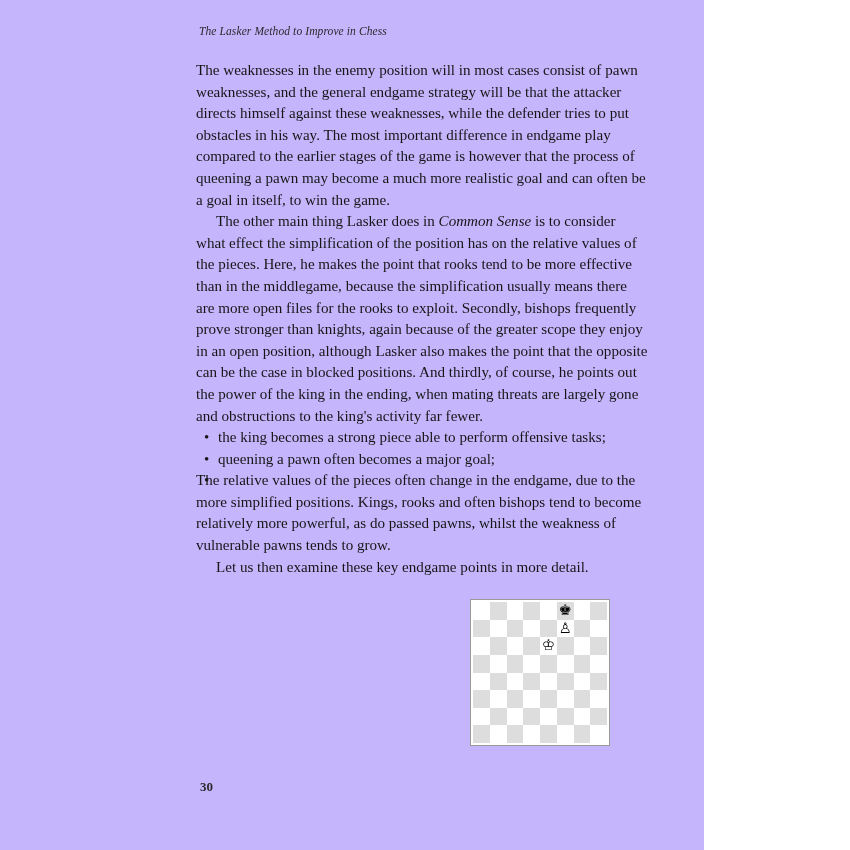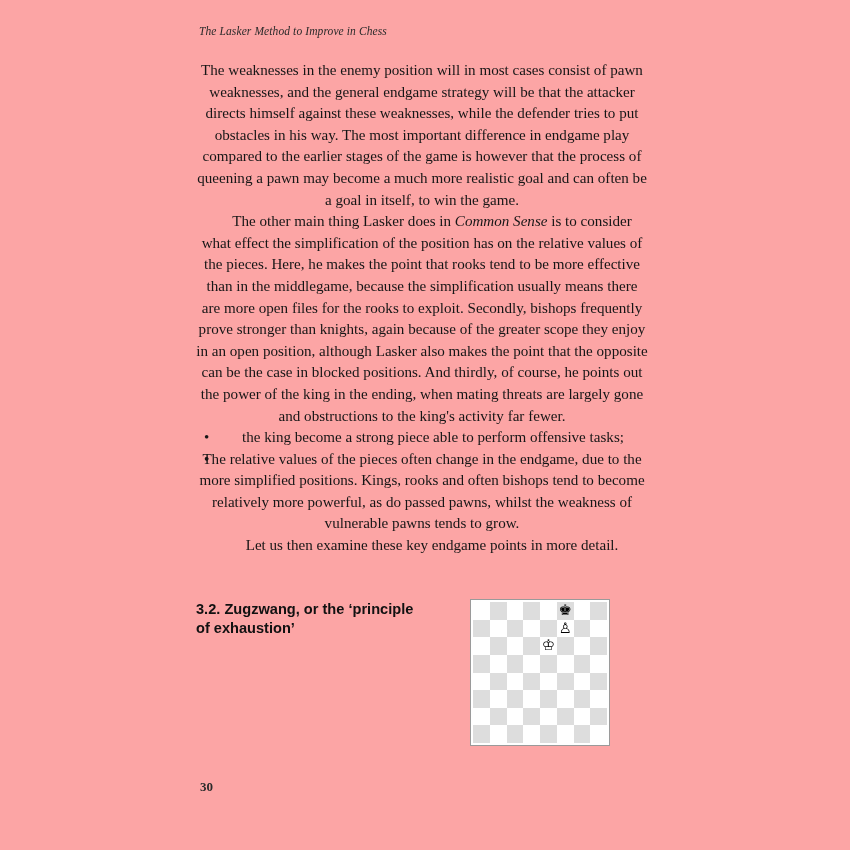--- a/index.html
+++ b/index.html
@@ -11,23 +11,23 @@
     width: 850px;
     height: 850px;
     font-family: "Liberation Serif", "DejaVu Serif", serif;
     color: #1a1a1a;
     position: relative;
     overflow: hidden;
   }
   .page {
     position: absolute;
     left: 0; top: 0;
-    width: 850px;
+    width: 704px;
     height: 850px;
-    background: #fca5a5;
+    background: #c4b5fd;
   }
 
   
   .running-head {
     position: absolute;
     left: 199px;
     top: 25px;
     font-family: "Liberation Serif", "DejaVu Serif", serif;
     font-style: italic;
     font-size: 11.5px;
@@ -37,21 +37,21 @@
   }
 
   
   .body-col {
     position: absolute;
     left: 196px;
     top: 60px;
     width: 452px;
     font-size: 15.1px;
     line-height: 21.6px;
-    text-align: center;
+    text-align: left;
     color: #161616;
   }
   .para {
     margin: 0;
     text-indent: 0;
   }
   .para.indent {
     text-indent: 20px;
   }
   .para em, .it {
@@ -162,37 +162,37 @@
   <div class="body-col">
 
     <p class="para">The weaknesses in the enemy position will in most cases consist of pawn weaknesses, and the general endgame strategy will be that the attacker directs himself against these weaknesses, while the defender tries to put obstacles in his way. The most important difference in endgame play compared to the earlier stages of the game is however that the process of queening a pawn may become a much more realistic goal and can often be a goal in itself, to win the game.</p>
 
     <p class="para indent"><span>The other main thing Lasker does in </span><span class="it">Common Sense</span><span> is to consider what effect the simplification of the position has on the relative values of the pieces. Here, he makes the point that rooks tend to be more effective than in the middlegame, because the simplification usually means there are more open files for the rooks to exploit. Secondly, bishops frequently prove stronger than knights, again because of the greater scope they enjoy in an open position, although Lasker also makes the point that the opposite can be the case in blocked positions. And thirdly, of course, he points out the power of the king in the ending, when mating threats are largely gone and obstructions to the king's activity far fewer.</span></p>
 
 
     <ul class="bullets">
       <li>
         <span class="dot">•</span>
-        <span>the king become a strong piece able to perform offensive tasks;</span>
+        <span>the king becomes a strong piece able to perform offensive tasks;</span>
       </li>
       <li>
         <span class="dot">•</span>
+        <span>queening a pawn often becomes a major goal;</span>
       </li>
       <li>
         <span class="dot">•</span>
       </li>
     </ul>
 
     <p class="para">The relative values of the pieces often change in the endgame, due to the more simplified positions. Kings, rooks and often bishops tend to become relatively more powerful, as do passed pawns, whilst the weakness of vulnerable pawns tends to grow.</p>
 
     <p class="para indent">Let us then examine these key endgame points in more detail.</p>
 
   </div>
 
-  <h2 class="section-head">3.2. Zugzwang, or the ‘principle of exhaustion’</h2>
 
 
   <div class="board-wrap">
     <div class="board" id="chessboard">
         <div class="sq light" style="background: rgb(255, 255, 255);"></div>
         <div class="sq dark" style="background: rgb(221, 221, 221);"></div>
         <div class="sq light" style="background: rgb(255, 255, 255);"></div>
         <div class="sq dark" style="background: rgb(221, 221, 221);"></div>
         <div class="sq light" style="background: rgb(255, 255, 255);"></div>
         <div class="sq dark" style="background: rgb(221, 221, 221);">

